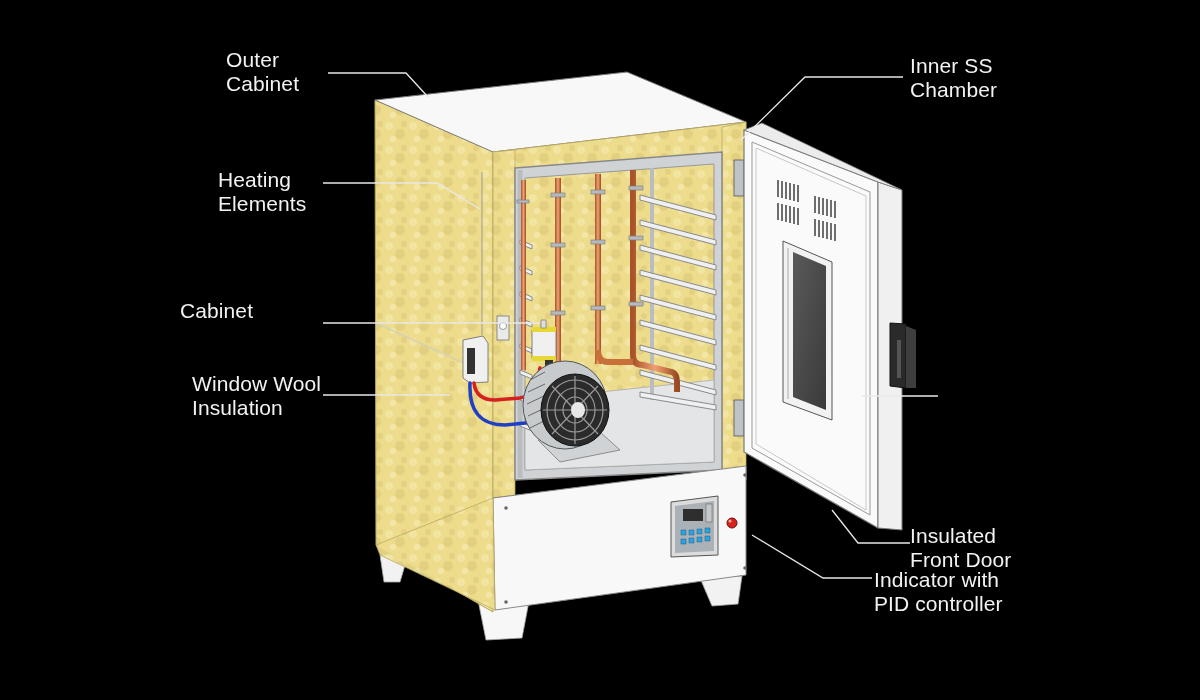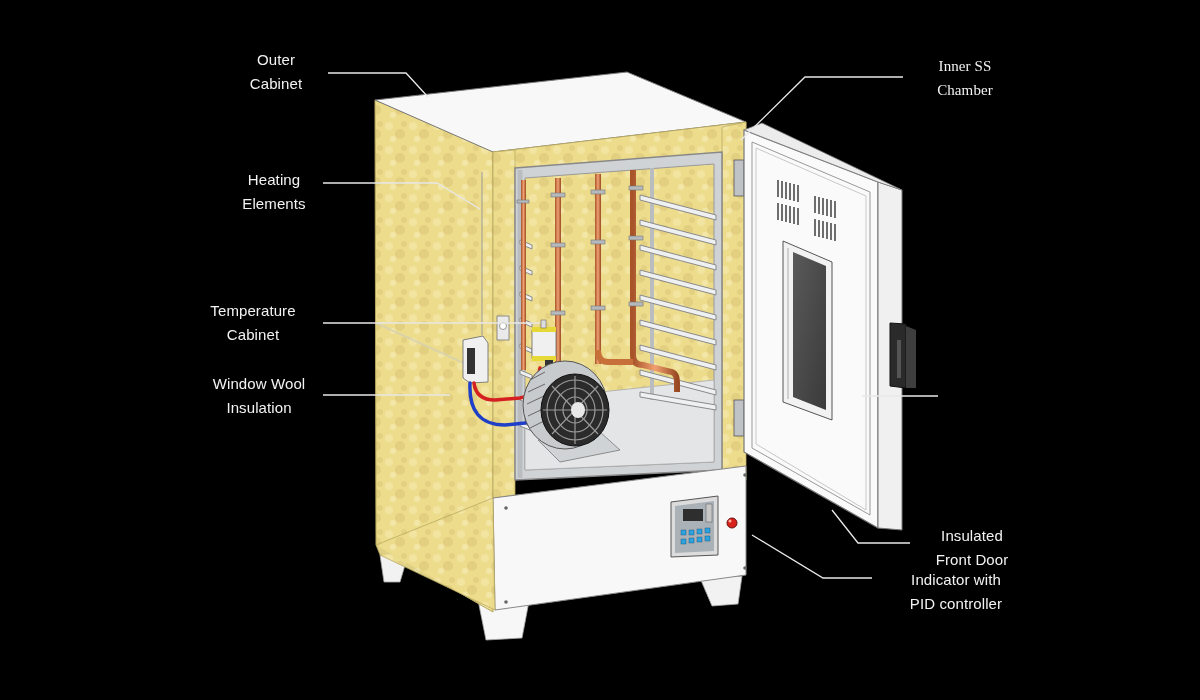--- a/index.html
+++ b/index.html
@@ -1,20 +1,20 @@
 <!DOCTYPE html>
 <html><head>
   <meta charset="utf-8">
   <style>
     html, body { margin: 0; padding: 0; background: #000; }
     body { width: 1200px; height: 700px; overflow: hidden; position: relative;
       font-family: "Liberation Sans", "DejaVu Sans", sans-serif; }
     #stage { position: absolute; left: 0; top: 0; width: 1200px; height: 700px; }
-    .label { position: absolute; color: #f2f2f2; font-size: 15px; line-height: 24px;
-      text-align: center; white-space: nowrap; letter-spacing: 0.1px; }
+    .label { position: absolute; color: #f2f2f2; font-size: 21px; line-height: 24px;
+      text-align: left; white-space: nowrap; letter-spacing: 0.1px; }
     .label span { display: block; }
     svg { position: absolute; left: 0; top: 0; }
   </style>
 </head>
 <body>
 
 <div id="stage">
 <svg width="1200" height="700" viewBox="0 0 1200 700">
   <defs>
     <pattern id="wool" width="24" height="24" patternUnits="userSpaceOnUse">
@@ -253,28 +253,27 @@
 
 <div class="label" style="left:226px; top:48px; width:100px;">
   <span>Outer</span>
   <span>Cabinet</span>
 </div>
 <div class="label" style="left:218px; top:168px; width:112px;">
   <span>Heating</span>
   <span>Elements</span>
 </div>
 <div class="label" style="left:180px; top:299px; width:146px;">
-  <span>Temperature</span>
   <span>Cabinet</span>
 </div>
 <div class="label" style="left:192px; top:372px; width:134px;">
   <span>Window Wool</span>
   <span>Insulation</span>
 </div>
-<div class="label" style="left:910px; top:54px; width:110px;font-family:Liberation Serif, serif;">
+<div class="label" style="left:910px; top:54px; width:110px;">
   <span>Inner SS</span>
   <span>Chamber</span>
 </div>
 <div class="label" style="left:910px; top:524px; width:124px;">
   <span>Insulated</span>
   <span>Front Door</span>
 </div>
 <div class="label" style="left:874px; top:568px; width:164px;">
   <span>Indicator with</span>
   <span>PID controller</span>

